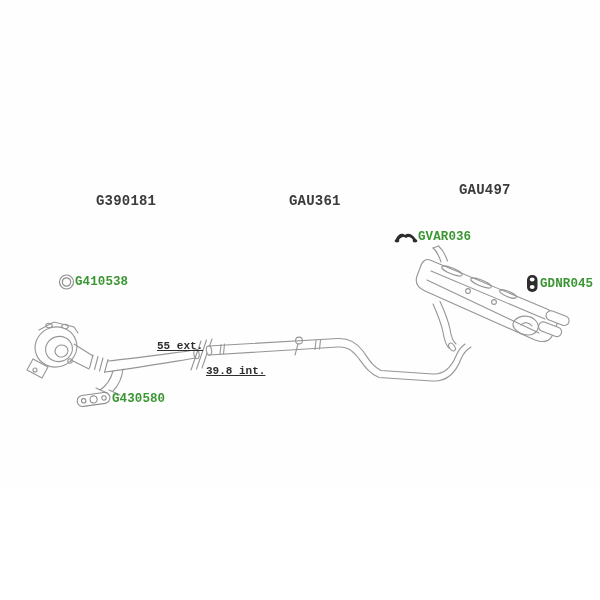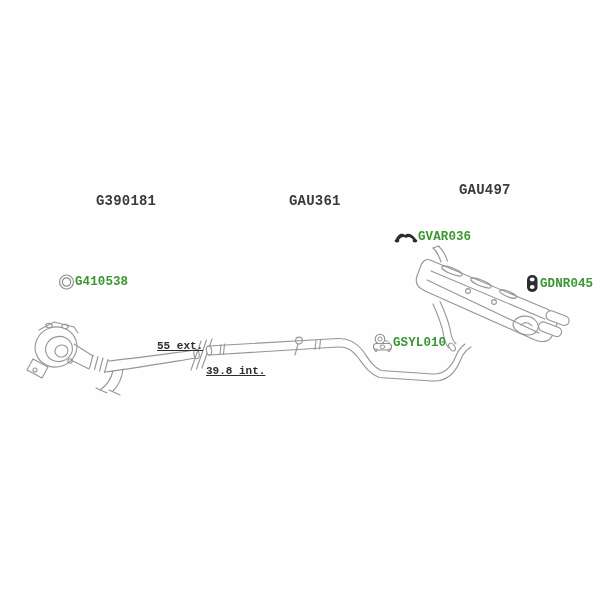--- a/index.html
+++ b/index.html
@@ -100,35 +100,34 @@
 
   <div class="part" style="left:58px;top:274px">
     <svg class="icon" width="17" height="16" viewBox="0 0 17 16">
       <circle cx="8.5" cy="8" r="7" fill="#ffffff" stroke="#8f8f8f" stroke-width="1.2"></circle>
       <circle cx="8.5" cy="8" r="4.2" fill="#fdfefd" stroke="#8f8f8f" stroke-width="1.2"></circle>
     </svg>
     <span class="code">G410538</span>
   </div>
 
 
+  <div class="part" style="left:75px;top:389px">
+    <svg class="icon" width="37" height="19" viewBox="0 0 37 19">
+      <g transform="rotate(-8 18 10)" stroke="#8f8f8f" stroke-width="1.1" fill="#ffffff">
+        <rect x="2" y="5" width="33" height="11" rx="5.5"></rect>
+        <circle cx="8.5" cy="10.5" r="2.2" fill="#fdfefd"></circle>
+        <circle cx="18.5" cy="10.5" r="3.6" fill="#fdfefd"></circle>
+        <circle cx="29" cy="10.5" r="2.2" fill="#fdfefd"></circle>
+      </g>
+    </svg>
+    <span class="code">G430580</span>
+  </div>
 
 
 
-  <div class="part" style="left:372px;top:333px">
-    <svg class="icon" width="21" height="19" viewBox="0 0 21 19">
-      <rect x="1.5" y="10.5" width="18" height="6.5" rx="3" fill="#ffffff" stroke="#8f8f8f" stroke-width="1.1"></rect>
-      <ellipse cx="10.5" cy="13.8" rx="2.4" ry="1.8" stroke="#8f8f8f" stroke-width="1" fill="none"></ellipse>
-      <circle cx="8" cy="6" r="4.8" fill="#ffffff" stroke="#8f8f8f" stroke-width="1.1"></circle>
-      <circle cx="8" cy="6" r="2.1" stroke="#8f8f8f" stroke-width="1" fill="none"></circle>
-      <path d="M13,8 a3.5,3.5 0 0,1 4.5,3" stroke="#8f8f8f" stroke-width="1" fill="none"></path>
-      <circle cx="4" cy="17.3" r="1.3" stroke="#8f8f8f" stroke-width="0.9" fill="none"></circle>
-      <circle cx="17" cy="17.3" r="1.3" stroke="#8f8f8f" stroke-width="0.9" fill="none"></circle>
-    </svg>
-    <span class="code">GSYL010</span>
-  </div>
 
   <div class="part" style="left:394px;top:229px">
     <svg class="icon" width="24" height="15" viewBox="0 0 24 15">
       <path d="M1.5,11 C4,4.5 8.5,3.5 11,6 C13.5,3.5 18.5,4.5 22.5,11 L19.5,12 C17.5,7.5 14,7.5 12,9 C10,7.5 6.5,7.5 4.5,12 Z" fill="#2d2d2d"></path>
       <ellipse cx="3" cy="11.8" rx="2.4" ry="1.6" fill="#2d2d2d"></ellipse>
       <ellipse cx="21" cy="11.8" rx="2.4" ry="1.6" fill="#2d2d2d"></ellipse>
     </svg>
     <span class="code">GVAR036</span>
   </div>
 

